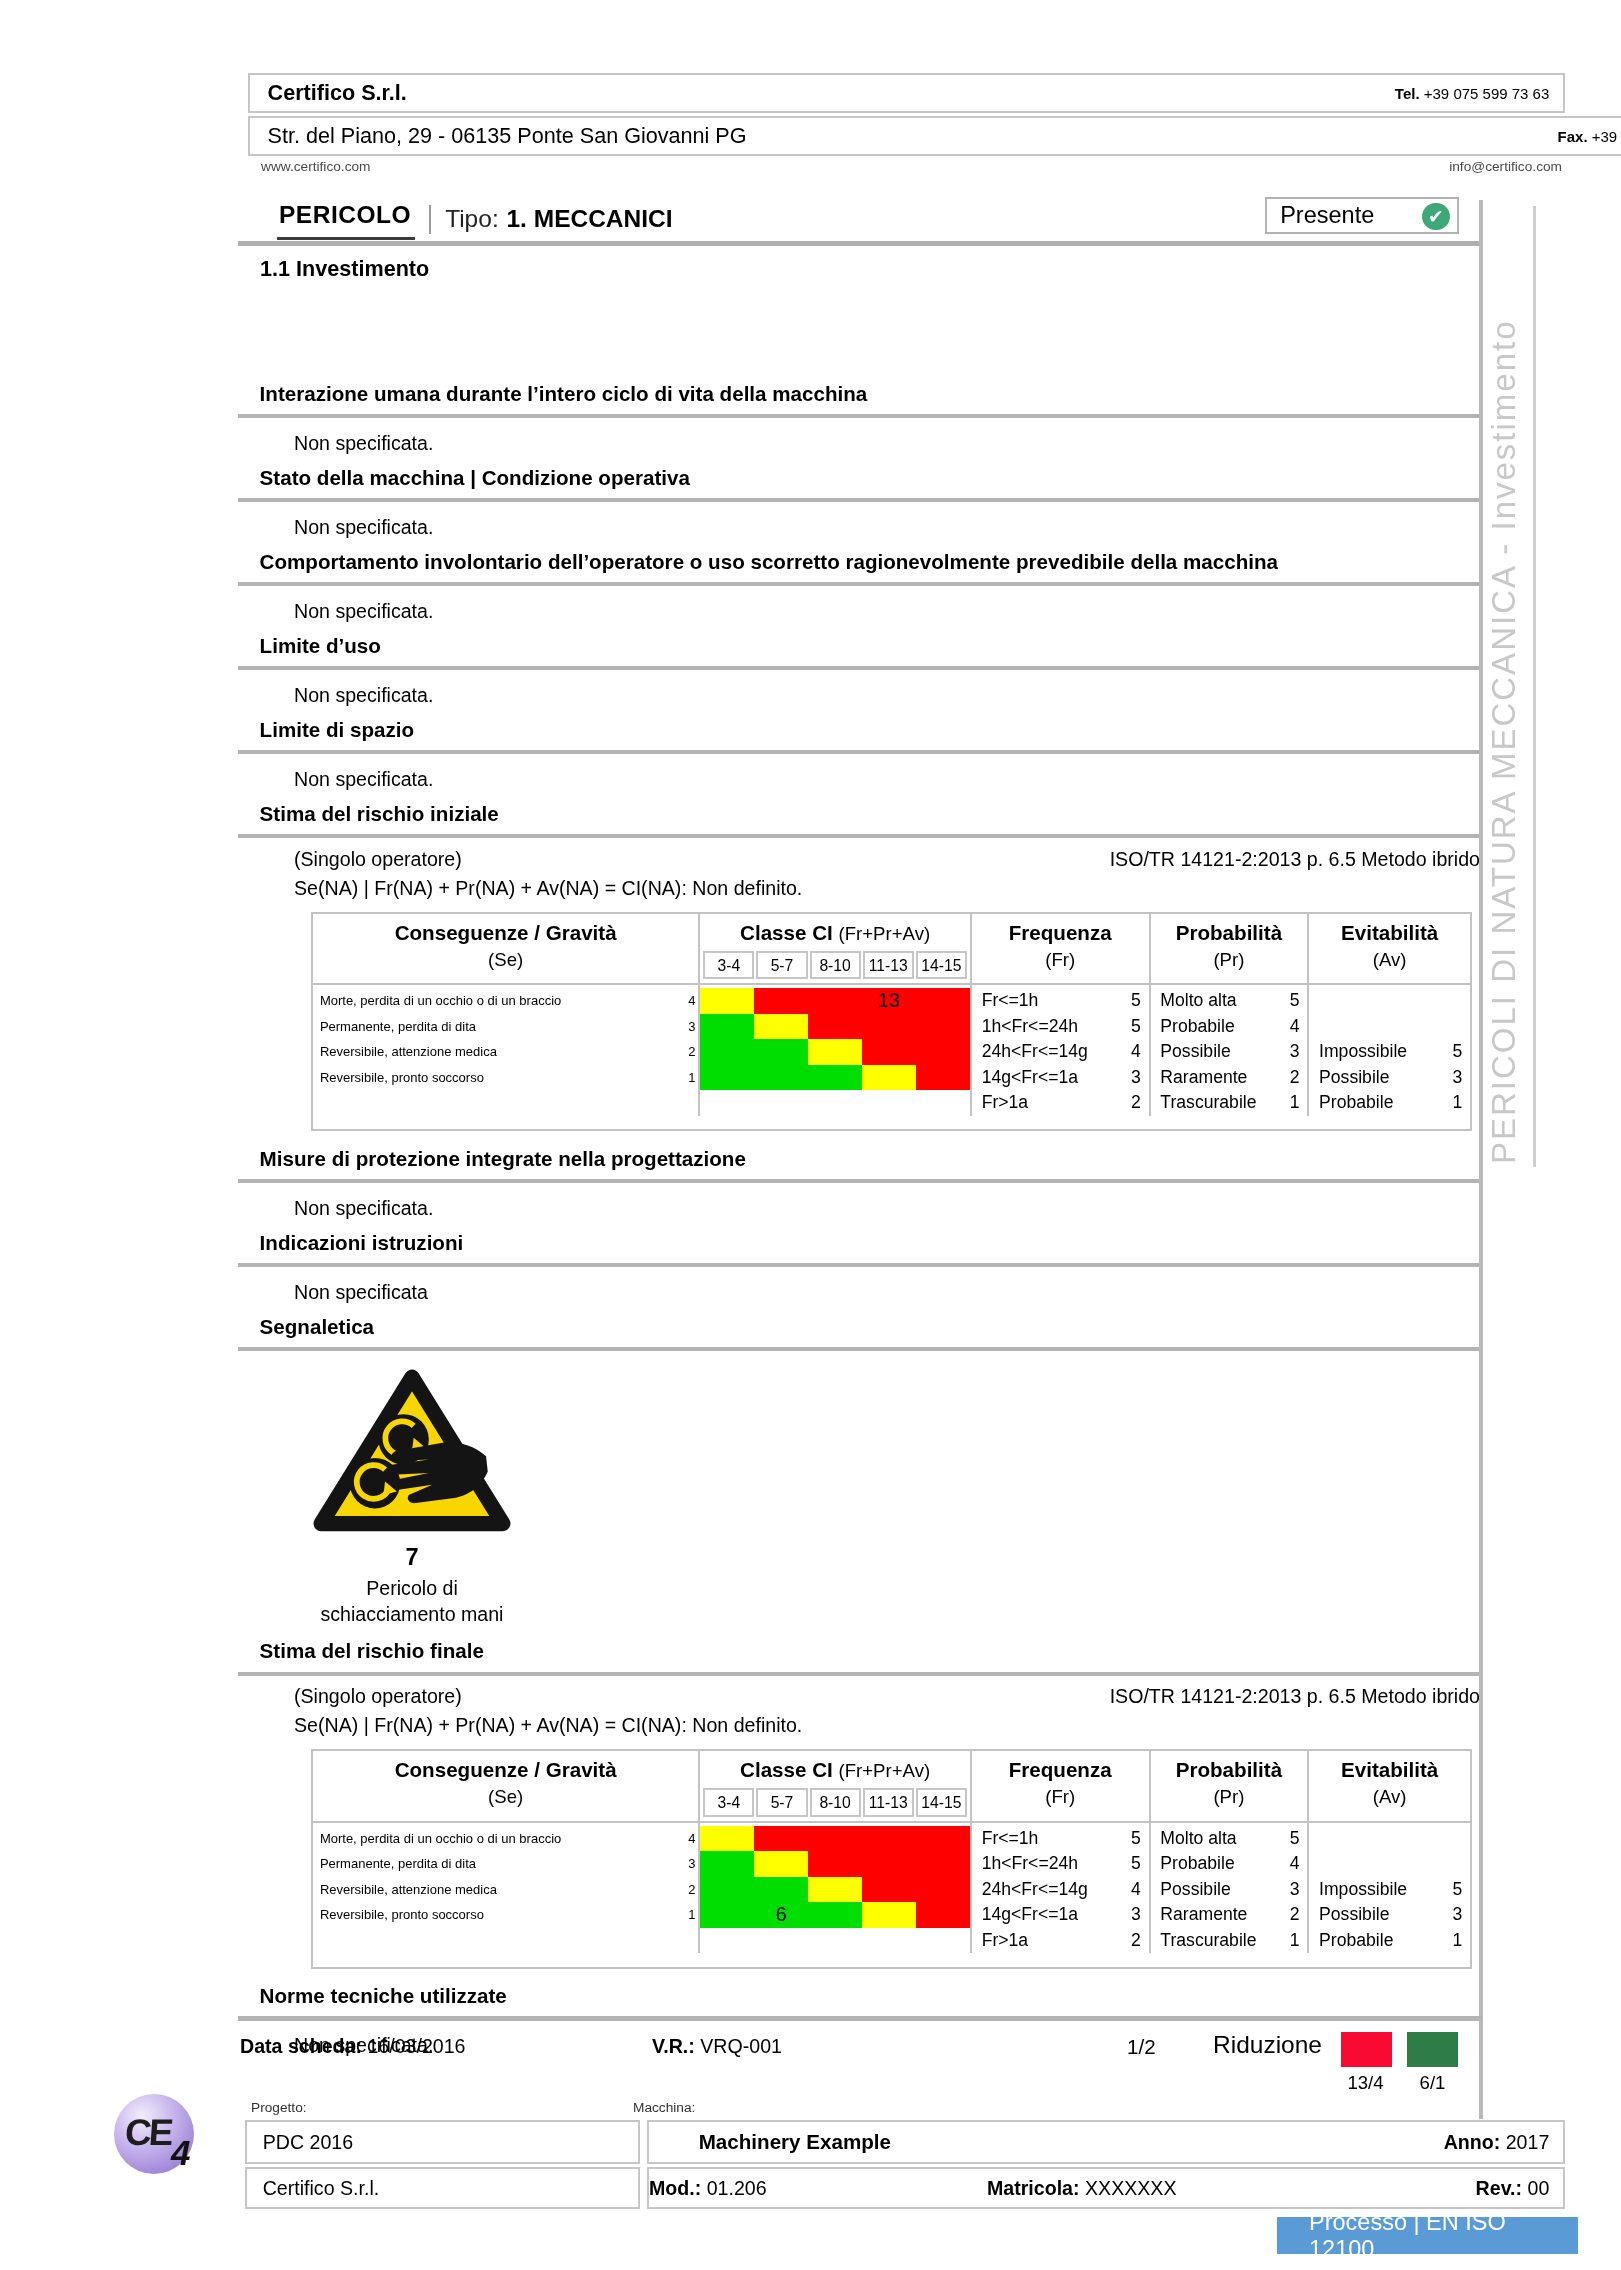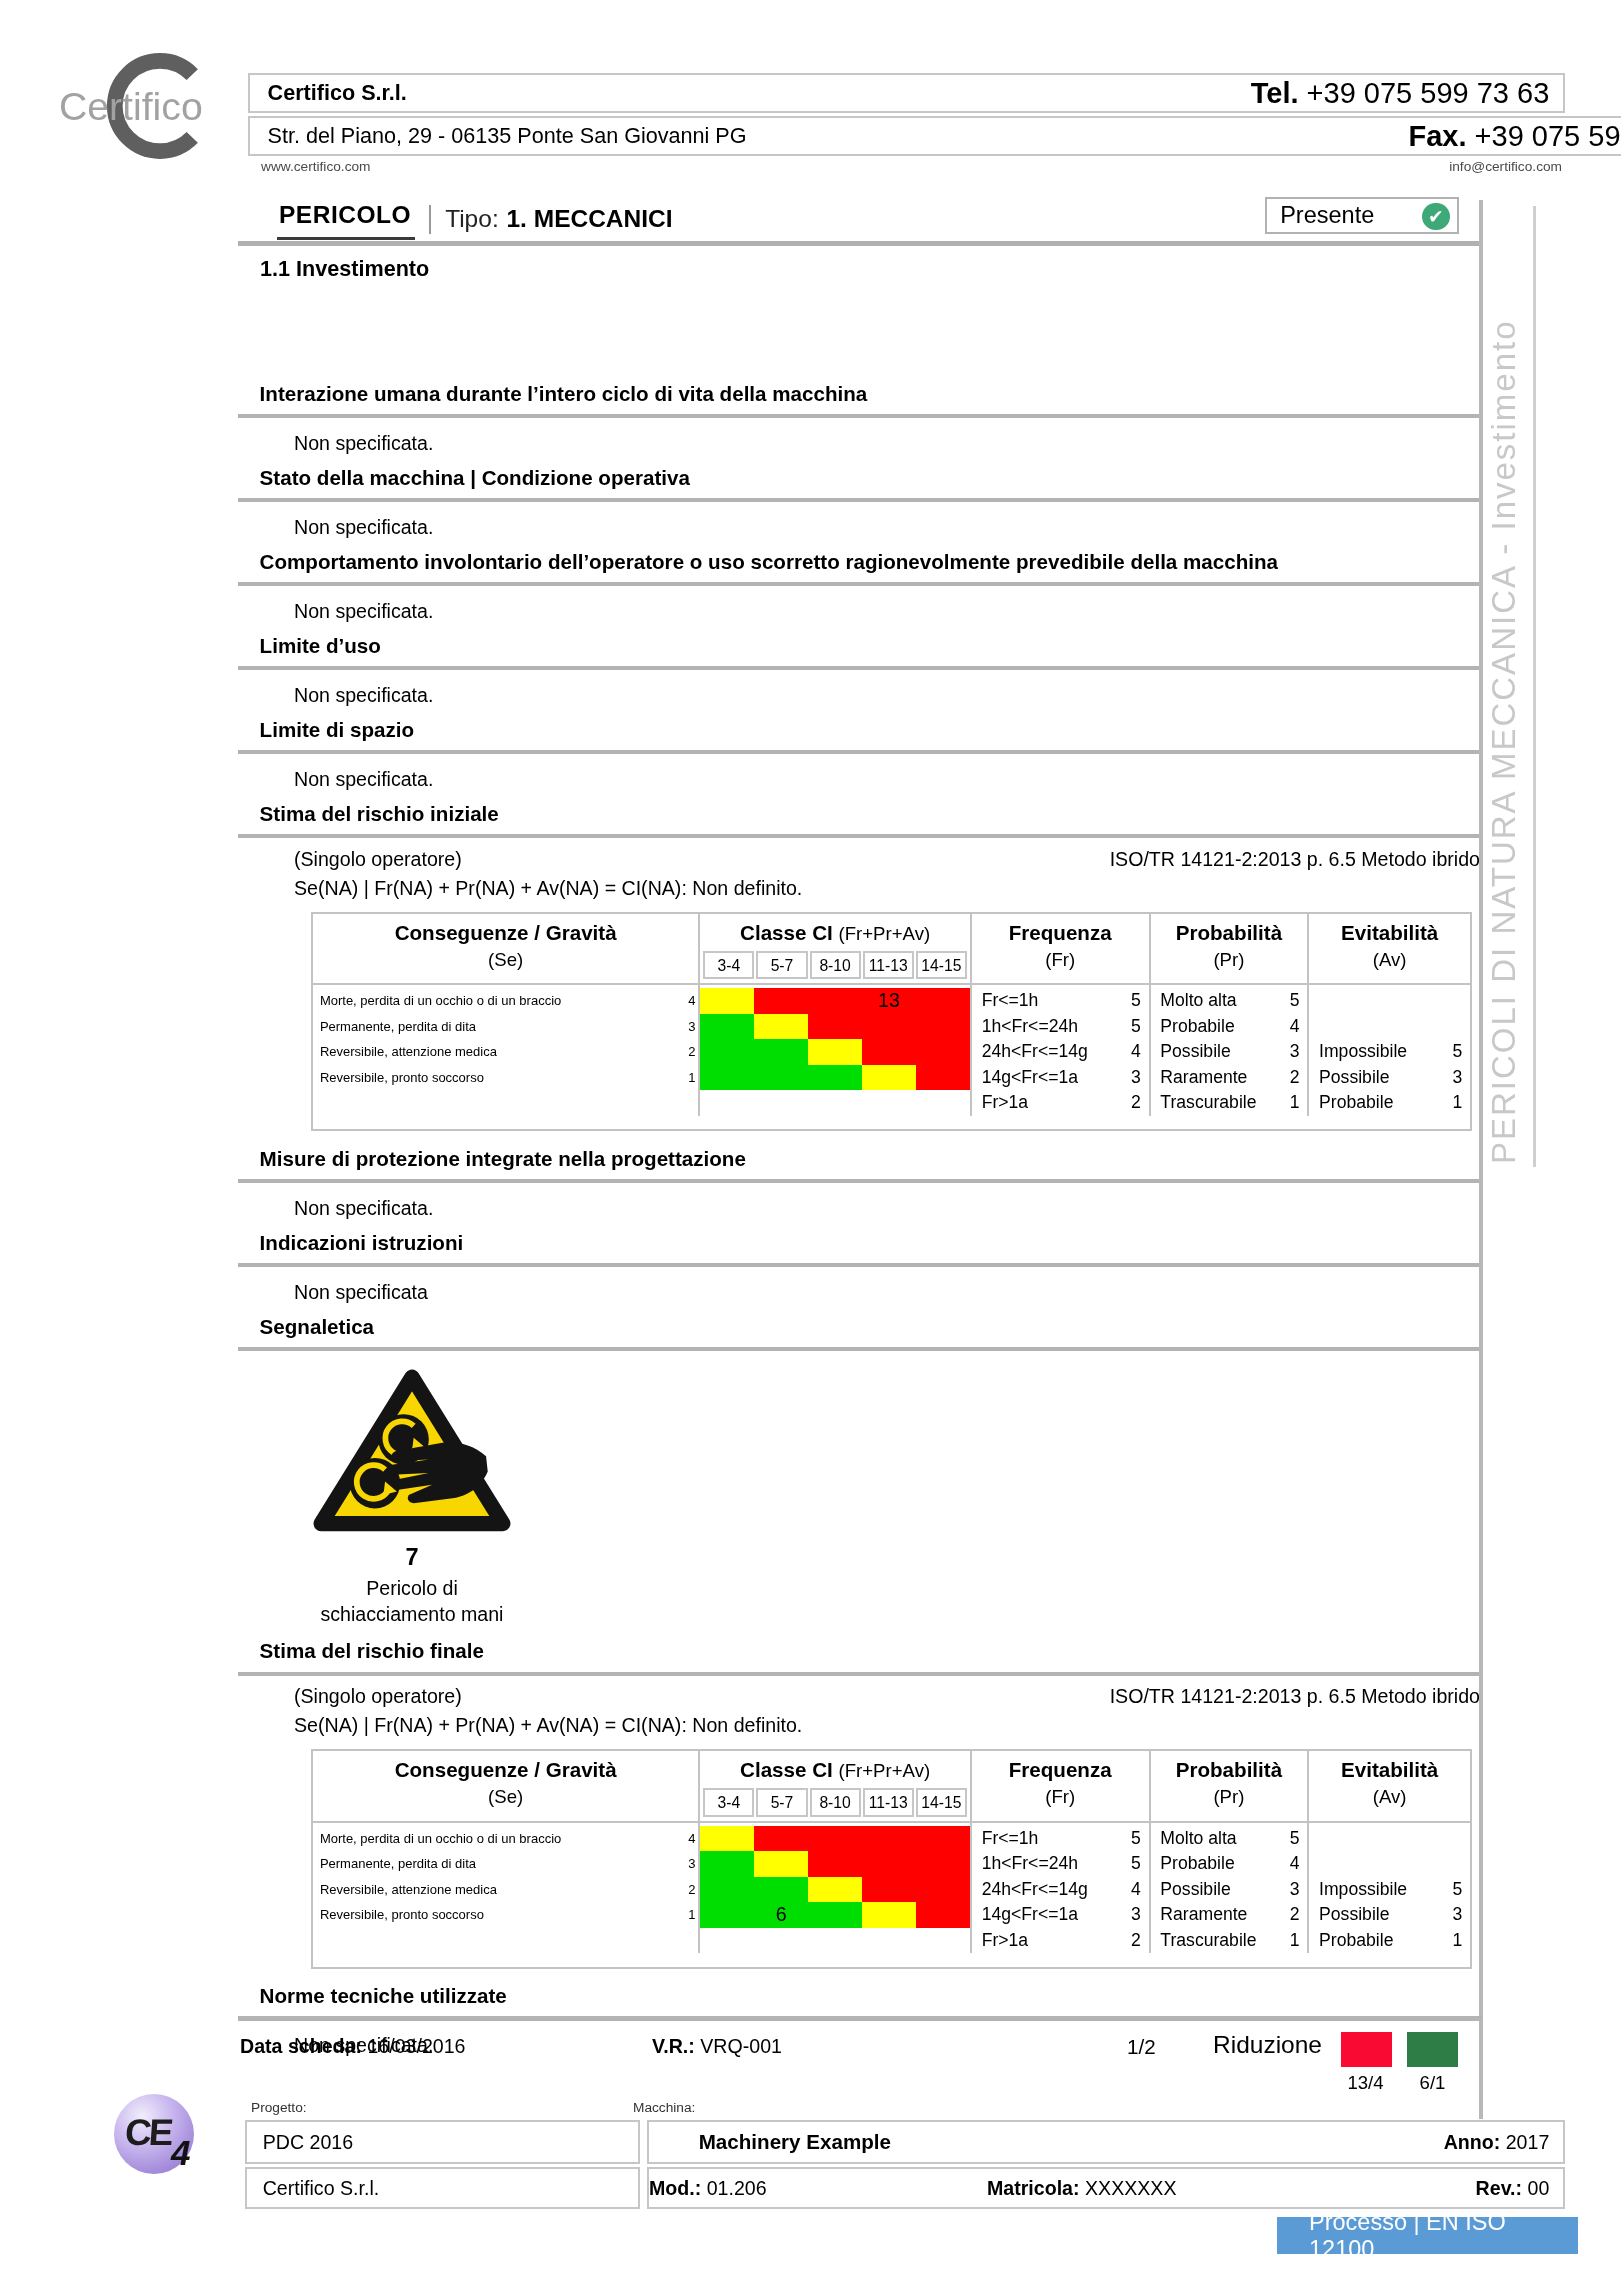--- a/index.html
+++ b/index.html
@@ -6,21 +6,21 @@
   .page{position:relative;width:1621px;height:2270px;background:#fff;overflow:hidden;
         font-family:"Liberation Sans",sans-serif;color:#000;}
 
   
   .logo-wrap{position:absolute;left:57px;top:47px;width:196px;height:118px;}
   .hbox{position:absolute;border:2.9px solid #c6c6c6;box-sizing:border-box;display:flex;
         align-items:center;justify-content:space-between;background:#fff;}
   .hbox1{left:248px;top:73px;width:1317px;height:40px;}
   .hbox2{left:248px;top:116px;width:1485px;height:40px;}
   .hbox .l{padding-left:17.6px;font-size:21.6px;}
-  .hbox .r{padding-right:13.7px;font-size:29px;}
+  .hbox .r{padding-right:13.7px;font-size:15px;}
   .b{font-weight:bold;}
   .hsmall{position:absolute;top:159px;font-size:13.7px;color:#4a4a4a;}
   .www{left:261px;} .mail{right:59px;}
 
   
   .pericolo{position:absolute;left:238px;top:197px;width:1244px;height:41px;}
   .p-left{position:absolute;left:39px;top:2px;display:flex;align-items:center;font-size:24.5px;}
   .p-title{font-weight:bold;border-bottom:3.9px solid #3a3a3a;padding:2px 3.9px 7.8px 2px;letter-spacing:0.5px;}
   .p-sep{width:2.9px;height:29px;background:#9a9a9a;margin:0 13.7px;}
   .p-tipo-label{color:#222;}
@@ -117,26 +117,20 @@
   .ce .cetext{position:absolute;left:10.8px;top:17.6px;font-size:37px;font-weight:bold;color:#1d1d1d;
       letter-spacing:-2.9px;transform:skewX(-4deg);}
   .ce .cesub{position:absolute;left:57px;top:39px;font-size:35px;font-weight:bold;color:#111;
       font-style:italic;}
 </style>
 </head>
 <body>
 
 <div class="page">
 
-  <div class="logo-wrap">
-    <svg width="196" height="118" viewBox="0 0 200 120">
-      <path d="M 138 28 A 46 46 0 1 0 138 92" fill="none" stroke="#5f5f5f" stroke-width="16"></path>
-      <text x="2" y="74" font-size="40" fill="#a2a2a2" font-family="Liberation Sans, sans-serif">Certifico</text>
-    </svg>
-  </div>
   <div class="hbox hbox1">
     <div class="l b">Certifico S.r.l.</div>
     <div class="r"><span class="b">Tel.</span> <span>+39 075 599 73 63</span></div>
   </div>
   <div class="hbox hbox2">
     <div class="l">Str. del Piano, 29 - 06135 Ponte San Giovanni PG</div>
     <div class="r"><span class="b">Fax.</span> <span>+39 075 599 73 43</span></div>
   </div>
   <div class="hsmall www">www.certifico.com</div>
   <div class="hsmall mail">info@certifico.com</div>

